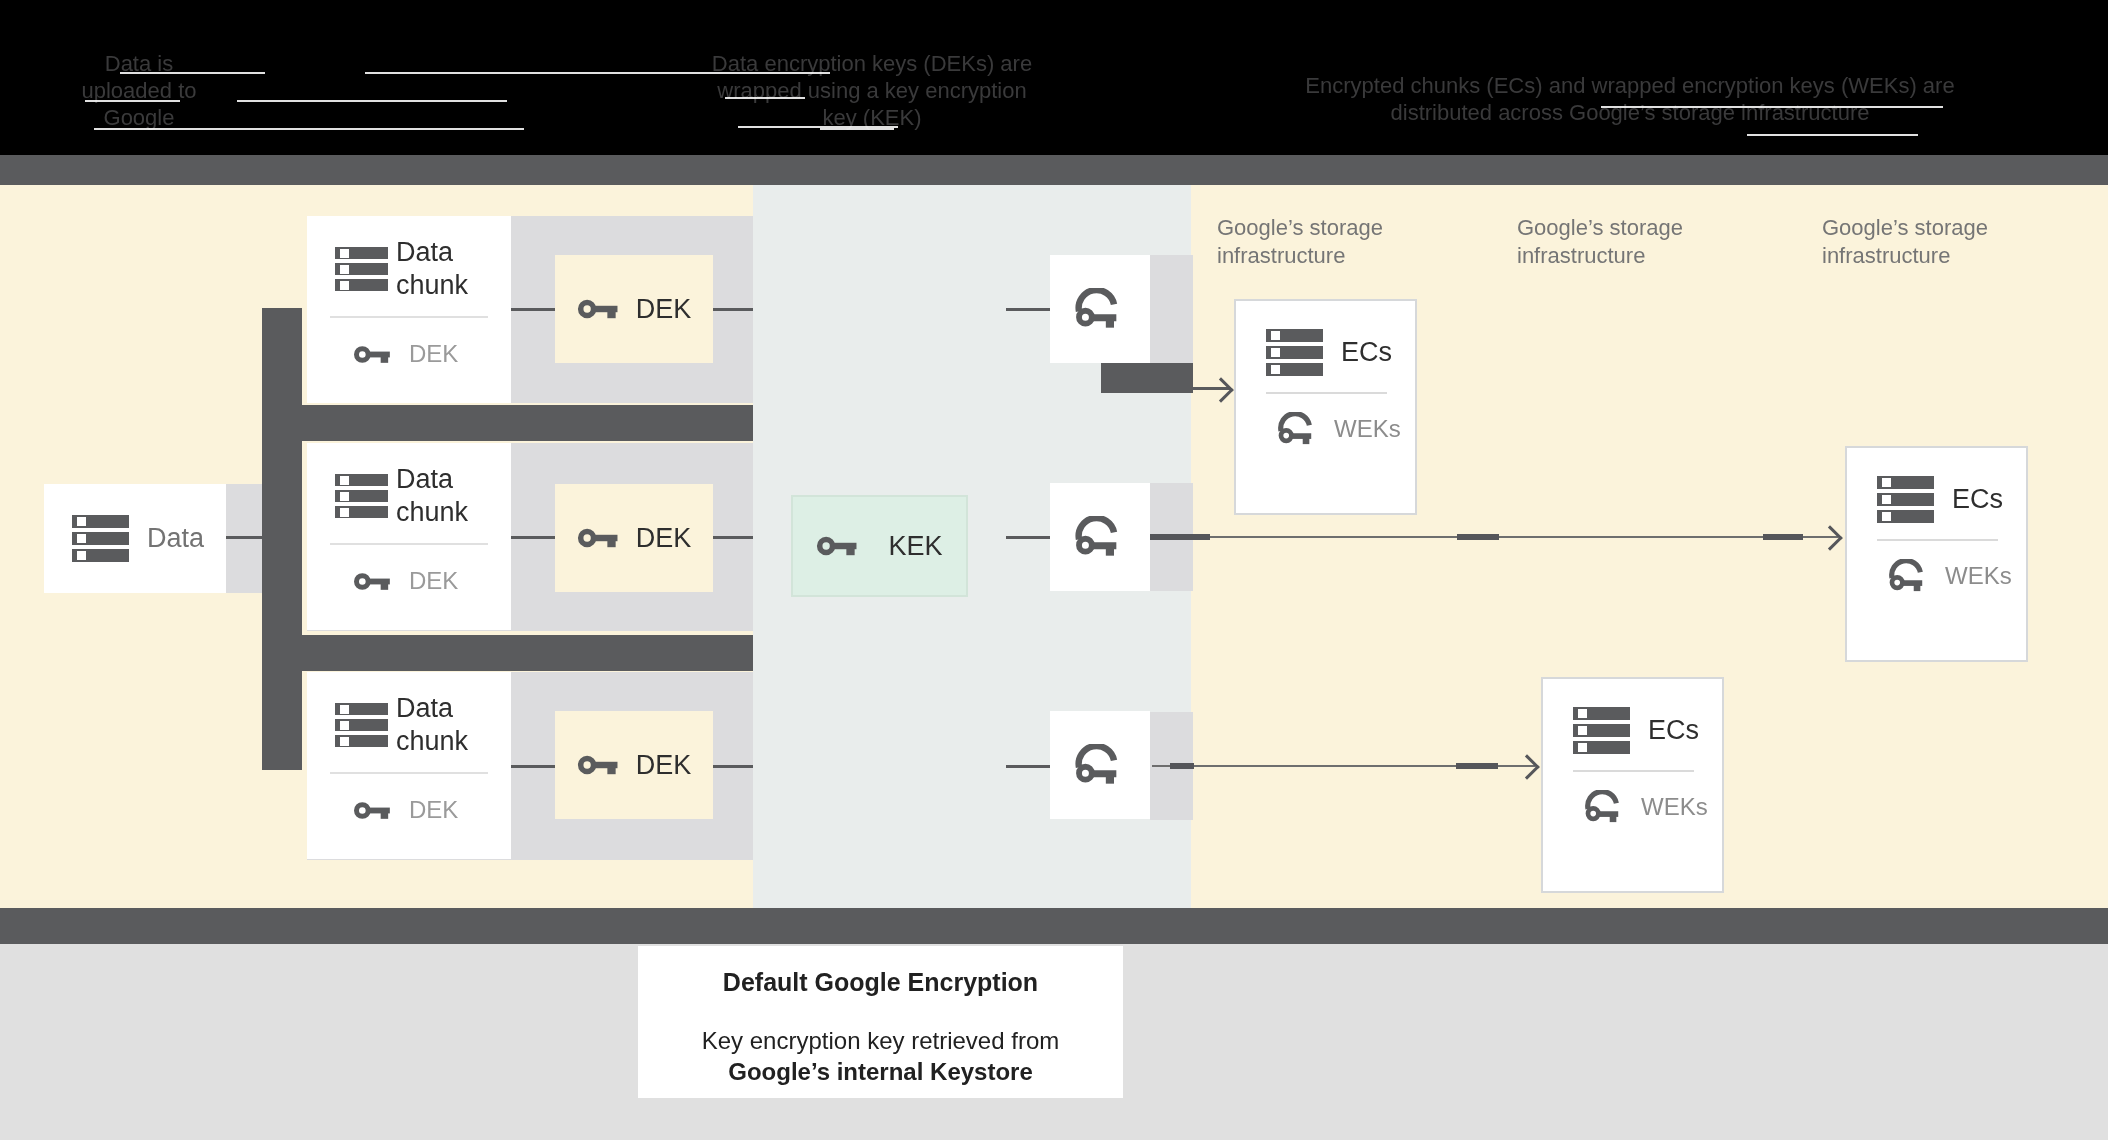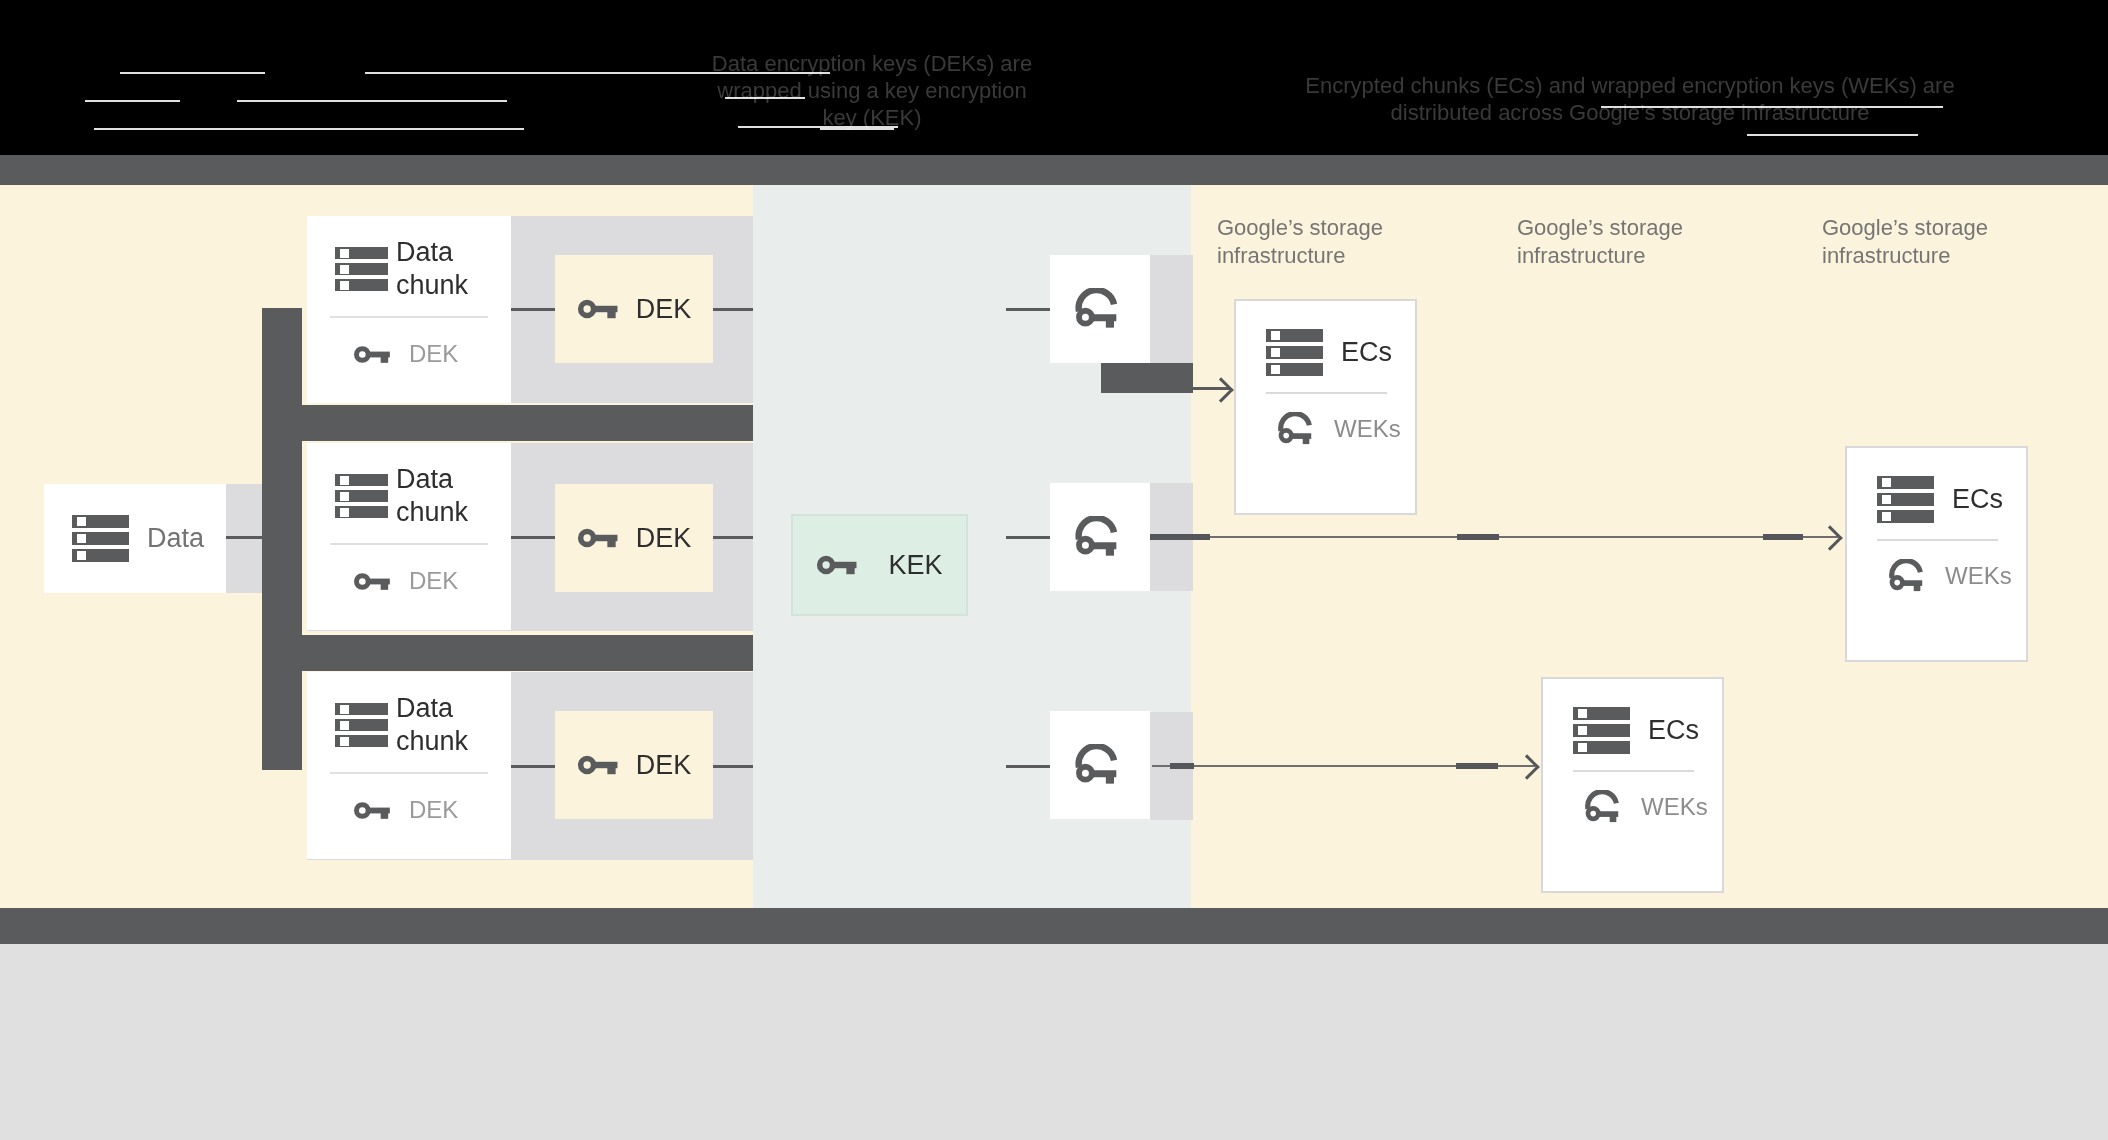--- a/index.html
+++ b/index.html
@@ -39,21 +39,21 @@
   .whitebox{position:absolute;background:#ffffff;}
   .databox{left:44px;top:484px;width:182px;height:109px;display:flex;align-items:center;gap:18px;padding-left:28px;box-sizing:border-box;}
   .chunkbox{width:204px;height:187px;left:307px;box-sizing:border-box;padding:20px 0 0 23px;}
   .chunk-title-row{display:flex;gap:8px;align-items:center;justify-content:center;}
   .chunk-title{font-size:27px;line-height:33px;color:#2e2e2e;width:110px;}
   .divider{height:2px;background:#e0e0e0;margin:14px 23px 0 0;}
   .keyrow{display:flex;gap:14px;align-items:center;margin-top:22px;margin-left:23px;}
   .keyrow .klabel{font-size:24px;color:#9a9a9a;}
   .dekbox{position:absolute;left:555px;width:158px;height:108px;background:#fbf3db;display:flex;align-items:center;justify-content:center;gap:13px;}
   .dekbox .dlabel{font-size:27px;color:#2e2e2e;}
-  .kekbox{position:absolute;left:791px;top:514px;width:177px;height:102px;background:#ddefe5;border:2px solid #d2e4d9;box-sizing:border-box;display:flex;align-items:center;justify-content:center;gap:26px;}
+  .kekbox{position:absolute;left:791px;top:495px;width:177px;height:102px;background:#ddefe5;border:2px solid #d2e4d9;box-sizing:border-box;display:flex;align-items:center;justify-content:center;gap:26px;}
   .kekbox .dlabel{font-size:27px;color:#2e2e2e;}
   .keybox{position:absolute;left:1050px;width:100px;height:108px;background:#fff;display:flex;align-items:center;justify-content:center;}
   .ecbox{position:absolute;width:183px;height:216px;background:#fff;border:2px solid #d6d8da;box-sizing:border-box;padding:28px 0 0 30px;}
   .ec-title-row{display:flex;gap:18px;align-items:center;}
   .ec-title{font-size:27px;color:#2e2e2e;}
   .ecbox .divider{margin:16px 28px 0 0;background:#dadada;}
   .ecbox .keyrow{margin-left:10px;margin-top:18px;}
   .ecbox .klabel{font-size:24px;color:#8c8c8c;}
   .dlabelbox{font-size:27px;color:#737373;}
   .storage-label{position:absolute;top:214px;width:200px;font-size:22px;line-height:28px;color:#757575;}
@@ -72,20 +72,21 @@
   #caption .cap-line2{font-size:24px;font-weight:bold;color:#212121;margin-top:3px;}
 
   svg{display:block;flex:none;}
 </style>
 </head>
 <body>
 
 <div id="root">
 
   <div id="header" class="abs">
+    <div class="step s1">Data is uploaded to Google</div>
     <div class="step s4">Encrypted chunks (ECs) and wrapped encryption keys (WEKs) are distributed across Google’s storage infrastructure</div>
     <div class="step s3">Data encryption keys (DEKs) are wrapped using a key encryption key (KEK)</div>
 
     <div class="dash" style="left:120px;top:72px;width:145px;"></div>
     <div class="dash" style="left:365px;top:72px;width:465px;"></div>
     <div class="dash" style="left:85px;top:100px;width:95px;"></div>
     <div class="dash" style="left:237px;top:100px;width:270px;"></div>
     <div class="dash" style="left:725px;top:97px;width:80px;"></div>
     <div class="dash" style="left:1601px;top:106px;width:342px;"></div>
     <div class="dash" style="left:94px;top:128px;width:430px;"></div>
@@ -327,14 +328,19 @@
       <svg viewBox="0 0 46 36" width="44" height="34">
           <path d="M5 20 A 15 15 0 0 1 35 14" fill="none" stroke="#5a5b5d" stroke-width="5.5"></path>
           <circle cx="10.5" cy="25" r="5.5" fill="none" stroke="#5a5b5d" stroke-width="5"></circle>
           <rect x="16" y="22.5" width="21" height="6" fill="#5a5b5d"></rect>
           <rect x="28" y="27" width="7" height="7" fill="#5a5b5d"></rect>
         </svg>
       <span class="klabel">WEKs</span>
     </div>
   </div>
 
+  <div id="caption" class="abs">
+    <div class="cap-title">Default Google Encryption</div>
+    <div class="cap-line1">Key encryption key retrieved from</div>
+    <div class="cap-line2">Google’s internal Keystore</div>
+  </div>
 
 </div>
 
 </body></html>

